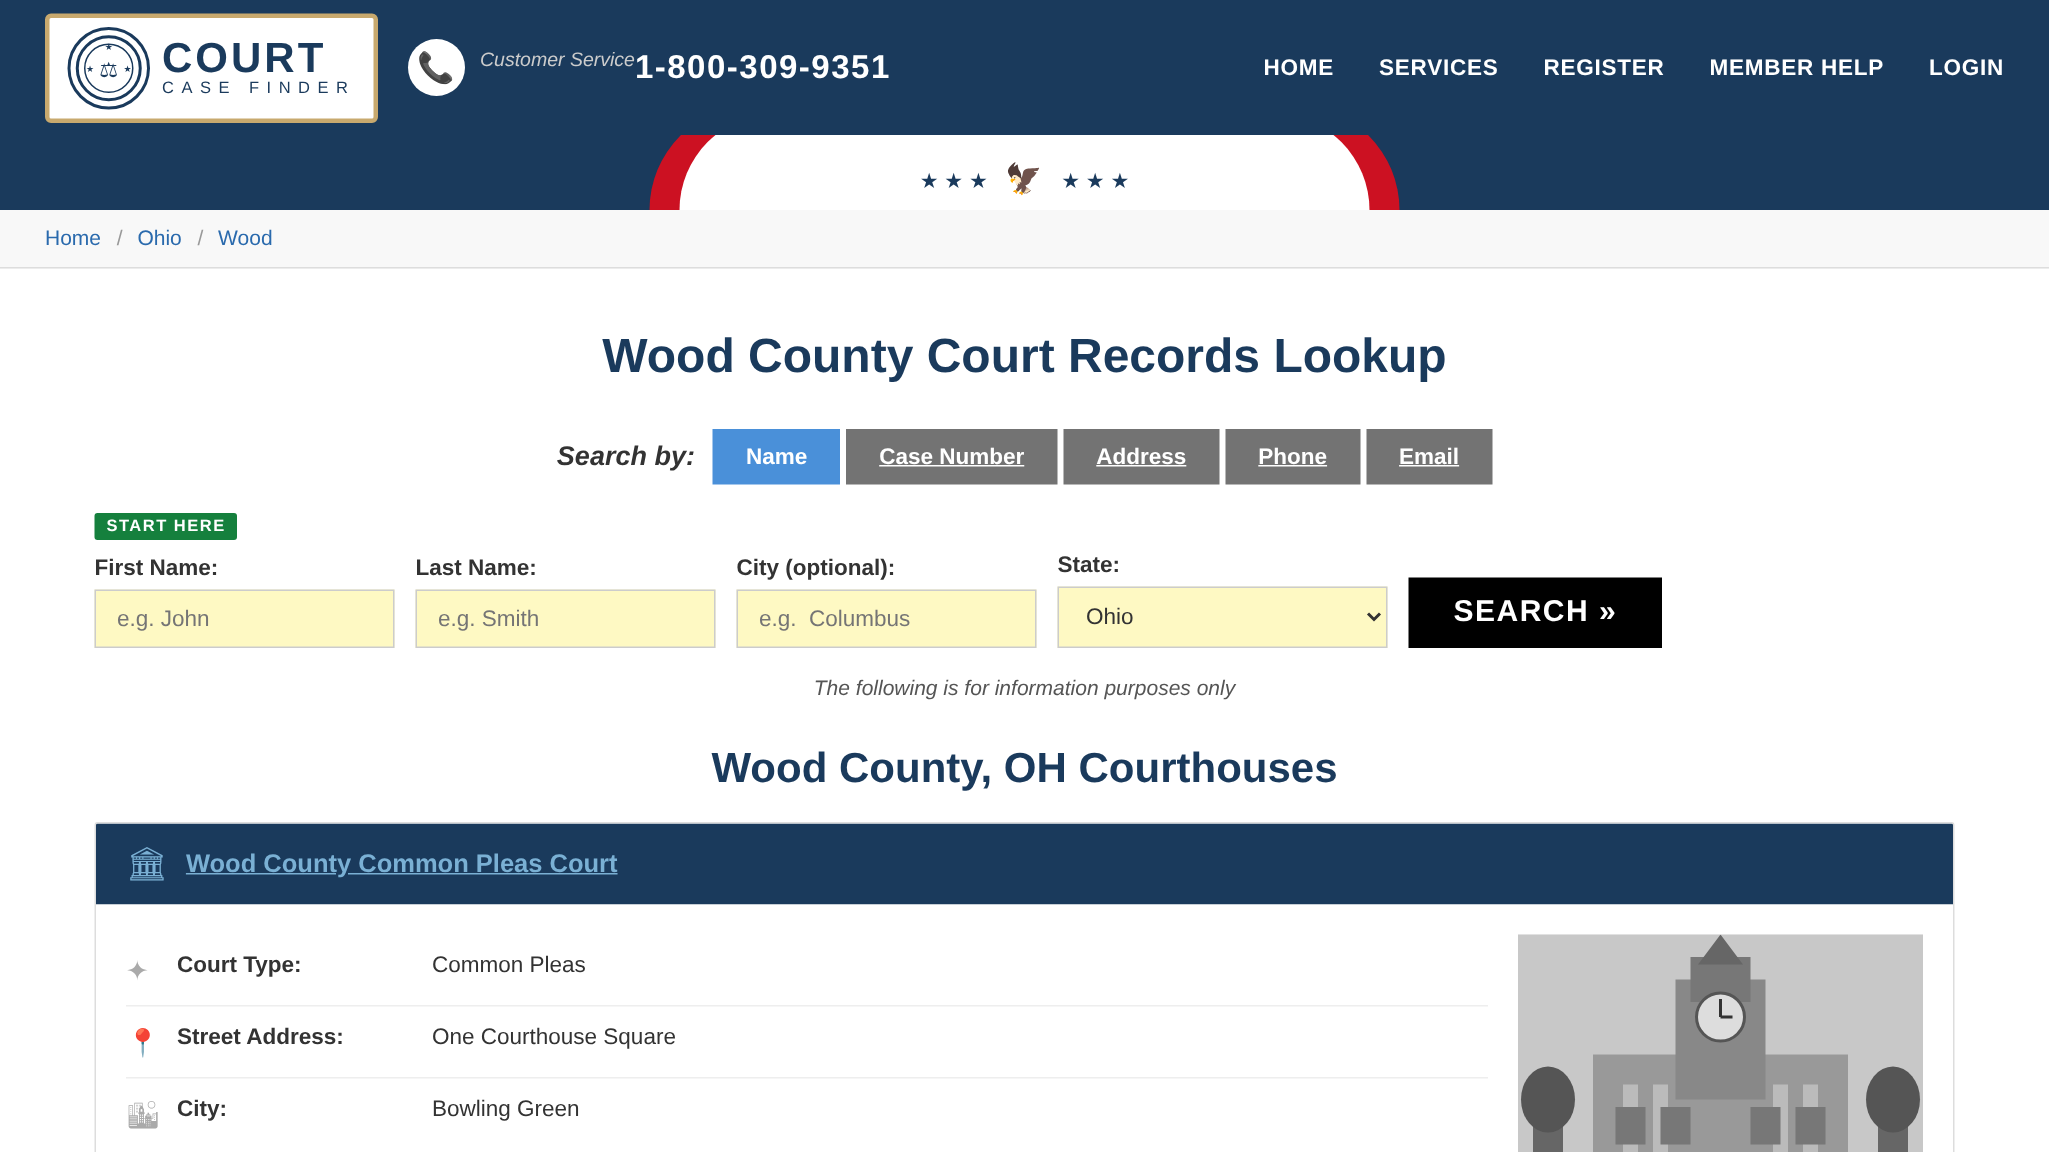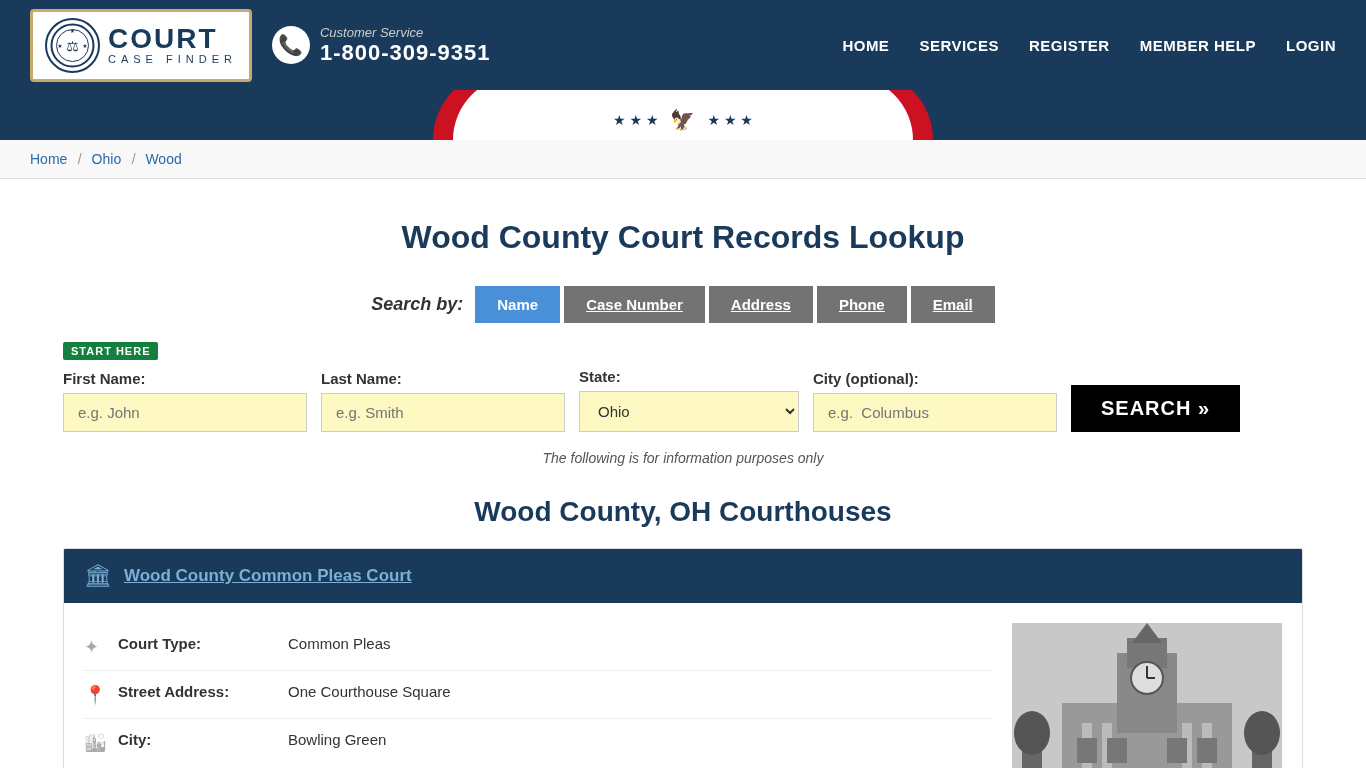--- a/index.html
+++ b/index.html
@@ -68,21 +68,21 @@
       background: #fff;
       border-radius: 50%;
       display: flex;
       align-items: center;
       justify-content: center;
       color: #1a3a5c;
       font-size: 20px;
     }
     .cs-text {
       display: flex;
-      flex-direction: column;
+      flex-direction: row;
     }
     .cs-label {
       font-size: 13px;
       color: #ccc;
       font-style: italic;
     }
     .cs-phone {
       font-size: 22px;
       font-weight: bold;
       color: #fff;
@@ -244,21 +244,21 @@
       font-weight: bold;
       color: #333;
     }
     .form-group input, .form-group select {
       border: 1px solid #ccc;
       background: #fef9c3;
       padding: 10px 14px;
       font-size: 15px;
       color: #888;
       outline: none;
-      width: 244px;
+      width: 200px;
     }
     .form-group select {
       width: 220px;
       color: #333;
       appearance: auto;
     }
     .search-btn {
       background: #000000;
       color: #fff;
       font-size: 20px;
@@ -448,34 +448,34 @@
   <div class="search-form">
     <div class="form-group">
       <label>First Name:</label>
       <input type="text" placeholder="e.g. John" style="">
     </div>
     <div class="form-group">
       <label>Last Name:</label>
       <input type="text" placeholder="e.g. Smith" style="">
     </div>
     <div class="form-group">
+      <label>City (optional):</label>
+      <input type="text" placeholder="e.g.  Columbus" style="">
+    </div>
+    <div class="form-group">
       <label>State:</label>
       <select>
         <option>Ohio</option>
         <option>Alabama</option>
         <option>Alaska</option>
         <option>Arizona</option>
         <option>Arkansas</option>
         <option>California</option>
       </select>
     </div>
-    <div class="form-group">
-      <label>City (optional):</label>
-      <input type="text" placeholder="e.g.  Columbus" style="">
-    </div>
     <button class="search-btn">SEARCH »</button>
   </div>
 
   <p class="info-note">The following is for information purposes only</p>
 
   <h2 class="courthouses-title">Wood County, OH Courthouses</h2>
 
   <div class="courthouse-card">
     <div class="courthouse-header">
       <span class="courthouse-header-icon">🏛</span>

